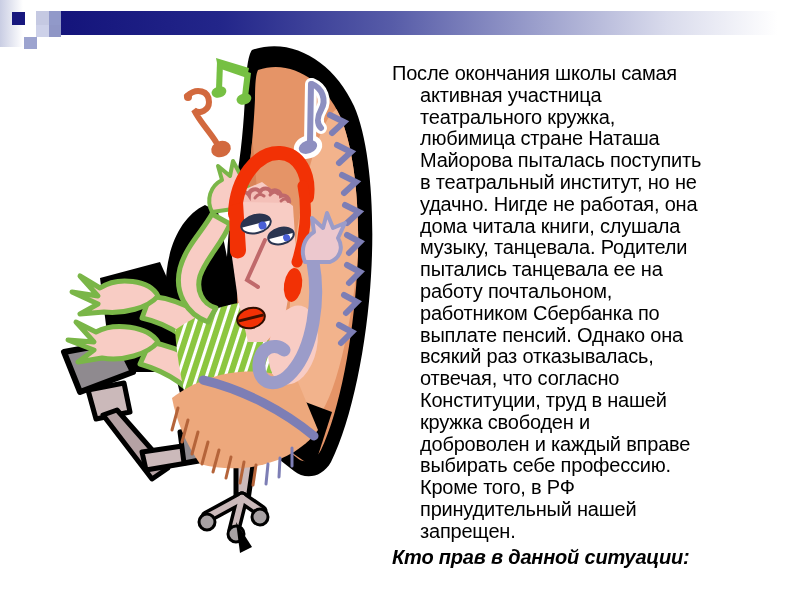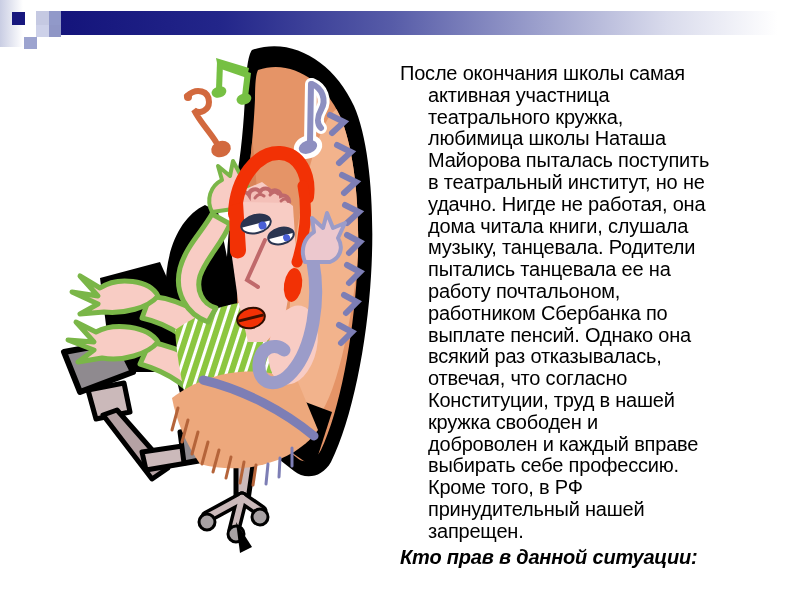--- a/index.html
+++ b/index.html
@@ -13,21 +13,21 @@
   .sq{position:absolute;}
   .sq-navy{left:12px;top:12px;width:13px;height:13px;background:#17177e;}
   .sq-a{left:36px;top:11px;width:13px;height:14px;background:#c5c9e2;}
   .sq-b{left:49px;top:11px;width:12px;height:14px;background:#9199c9;}
   .sq-c{left:36px;top:25px;width:13px;height:12px;background:#cdd1e9;}
   .sq-d{left:49px;top:25px;width:12px;height:12px;background:#8f96c6;}
   .sq-e{left:24px;top:37px;width:13px;height:12px;background:#9ca3cf;}
   
   .illus{position:absolute;left:55px;top:40px;width:350px;height:530px;}
   
-  .textcol{position:absolute;left:400px;top:63px;width:352px;color:#000;
+  .textcol{position:absolute;left:392px;top:63px;width:352px;color:#000;
            font-size:20px;line-height:21.8px;letter-spacing:-0.2px;}
   .para{padding-left:28px;}
   .para .first{margin-left:-28px;}
   .question{padding-left:44px;margin-top:4px;font-weight:bold;font-style:italic;}
   .question .first{margin-left:-44px;}
 </style>
 </head>
 <body>
 
 <div class="slide">
@@ -201,21 +201,21 @@
       <circle cx="188" cy="97" r="4" fill="#d2693e"></circle>
       <ellipse cx="221" cy="149" rx="10" ry="8" fill="#d2693e" transform="rotate(-20 221 149)"></ellipse>
     </g>
   </svg>
 
   <div class="textcol">
     <div class="para">
       <div class="line first">После окончания школы самая</div>
       <div class="line">активная участница</div>
       <div class="line">театрального кружка,</div>
-      <div class="line">любимица школы Наташа</div>
+      <div class="line">любимица стране Наташа</div>
       <div class="line">Майорова пыталась поступить</div>
       <div class="line">в театральный институт, но не</div>
       <div class="line">удачно. Нигде не работая, она</div>
       <div class="line">дома читала книги, слушала</div>
       <div class="line">музыку, танцевала. Родители</div>
       <div class="line">пытались танцевала ее на</div>
       <div class="line">работу почтальоном,</div>
       <div class="line">работником Сбербанка по</div>
       <div class="line">выплате пенсий. Однако она</div>
       <div class="line">всякий раз отказывалась,</div>

